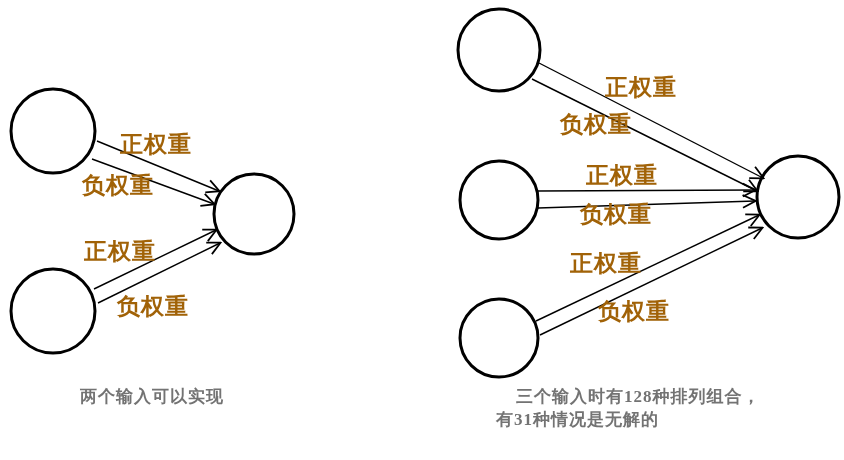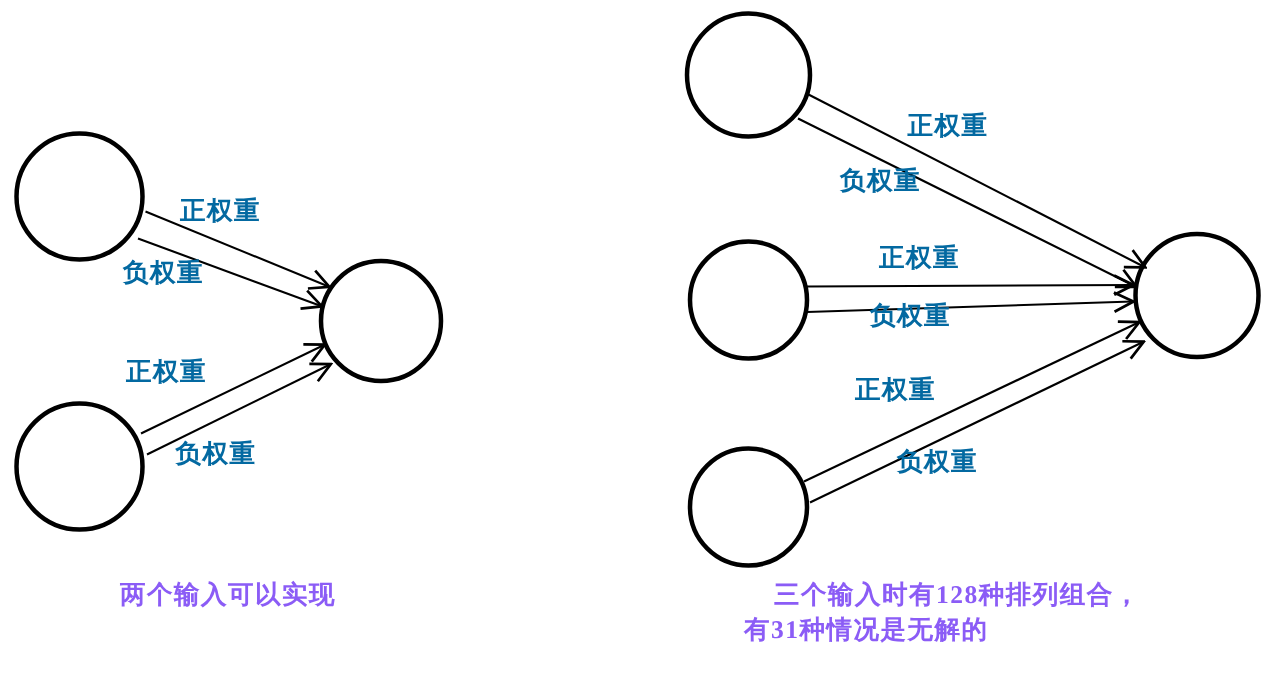--- a/index.html
+++ b/index.html
@@ -15,32 +15,32 @@
     font-family: "Liberation Serif", "DejaVu Serif", serif;
     overflow: hidden;
   }
   #diagram-svg {
     position: absolute;
     left: 0;
     top: 0;
   }
   .lbl {
     position: absolute;
-    font-size: 17px;
+    font-size: 23px;
     font-weight: bold;
-    color: #0369a1;
+    color: #a16207;
     white-space: nowrap;
     line-height: 1.2;
     letter-spacing: 1px;
   }
   .caption {
     position: absolute;
     font-size: 17px;
     font-weight: bold;
-    color: #8b5cf6;
+    color: #737373;
     white-space: nowrap;
     line-height: 1.3;
     letter-spacing: 1px;
   }
 </style>
 </head>
 <body>
 
 <div id="canvas">
 

